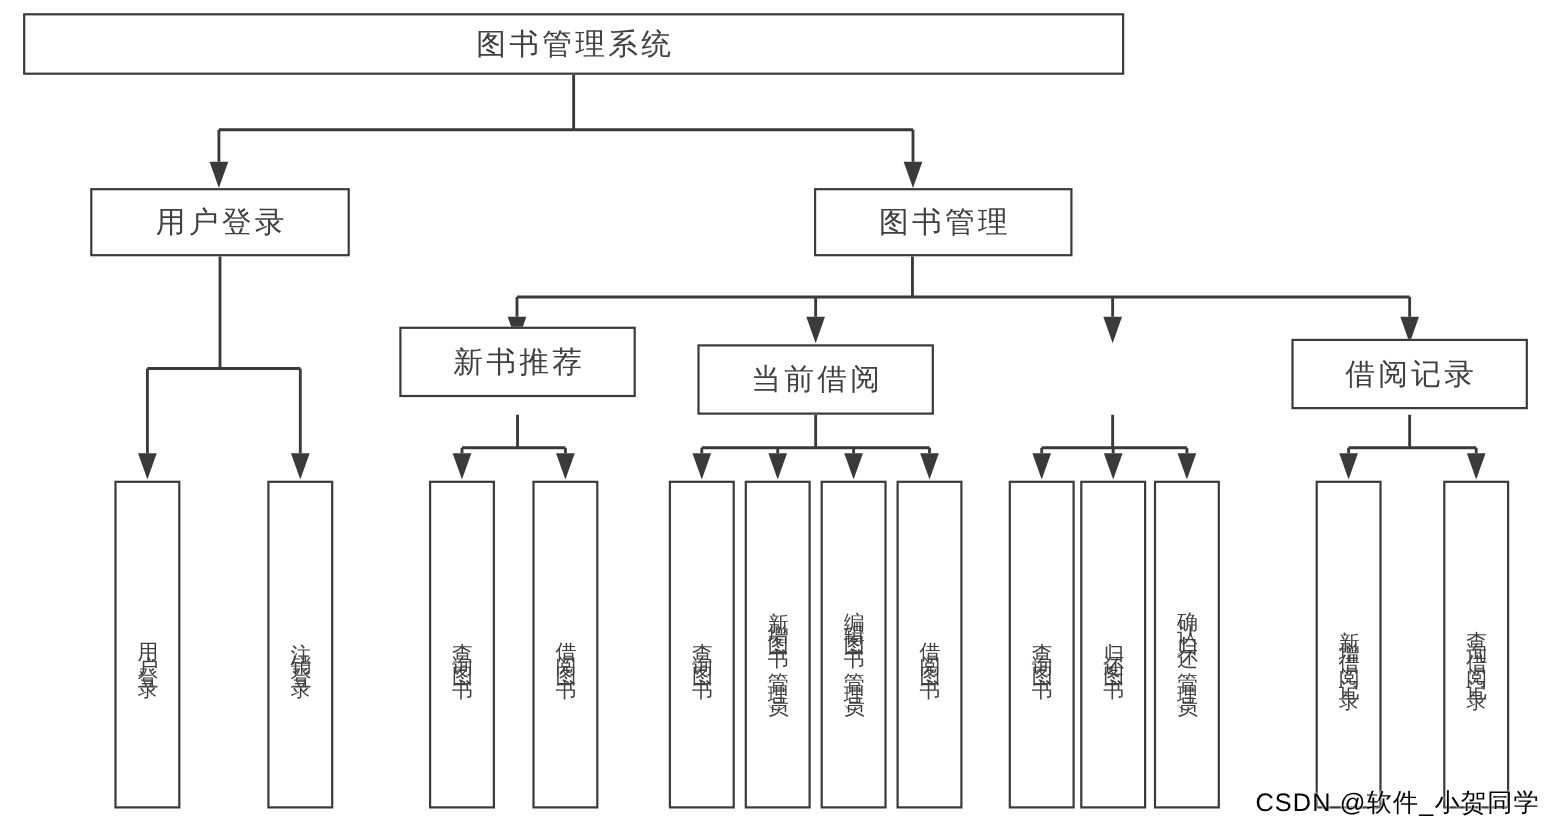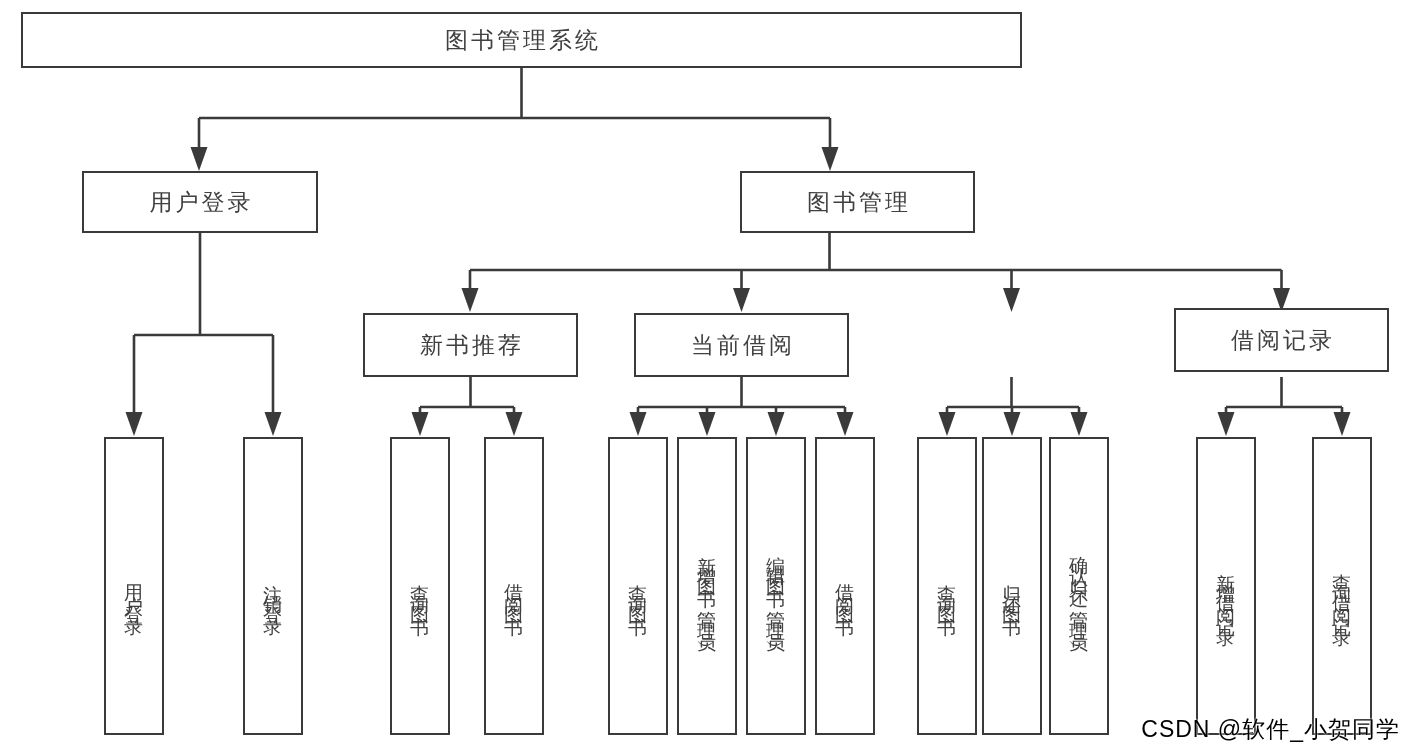--- a/index.html
+++ b/index.html
@@ -24,21 +24,21 @@
     box-sizing: border-box;
     background: #ffffff;
     border: 2.5px solid #3a3a3a;
     color: #404040;
     display: flex;
     align-items: center;
     justify-content: center;
     text-align: center;
   }
   .hbox {
-    font-size: 23px;
+    font-size: 27px;
     letter-spacing: 3px;
     line-height: 1;
     padding-left: 3px; 
   }
   .vbox {
     writing-mode: vertical-rl;
     text-orientation: mixed;
     font-size: 19px;
     letter-spacing: 11px;
     line-height: 1;
@@ -118,21 +118,21 @@
       <polygon class="head" points="1217.5,412 1234.5,412 1226,436"></polygon>
       <polygon class="head" points="1333.5,412 1350.5,412 1342,436"></polygon>
     </g>
   </svg>
 
   <div class="box hbox" style="left:21px; top:12px; width:1001px; height:56px;">图书管理系统</div>
 
   <div class="box hbox" style="left:82px; top:171px; width:236px; height:62px;">用户登录</div>
   <div class="box hbox" style="left:712px; top:171px; width:235px; height:62px;margin-left:28px;">图书管理</div>
 
-  <div class="box hbox" style="left:363px; top:313px; width:215px; height:64px;">新书推荐</div>
+  <div class="box hbox" style="left:363px; top:297px; width:215px; height:64px;">新书推荐</div>
   <div class="box hbox" style="left:634px; top:313px; width:215px; height:64px;">当前借阅</div>
   <div class="box hbox" style="left:1174px; top:308px; width:215px; height:64px;">借阅记录</div>
 
   <div class="box vbox" style="left:104px; top:437px; width:60px; height:298px;">用户登录</div>
   <div class="box vbox" style="left:243px; top:437px; width:60px; height:298px;">注销登录</div>
 
   <div class="box vbox" style="left:390px; top:437px; width:60px; height:298px;">查询图书</div>
   <div class="box vbox" style="left:484px; top:437px; width:60px; height:298px;">借阅图书</div>
 
   <div class="box vbox" style="left:608px; top:437px; width:60px; height:298px;">查询图书</div>

